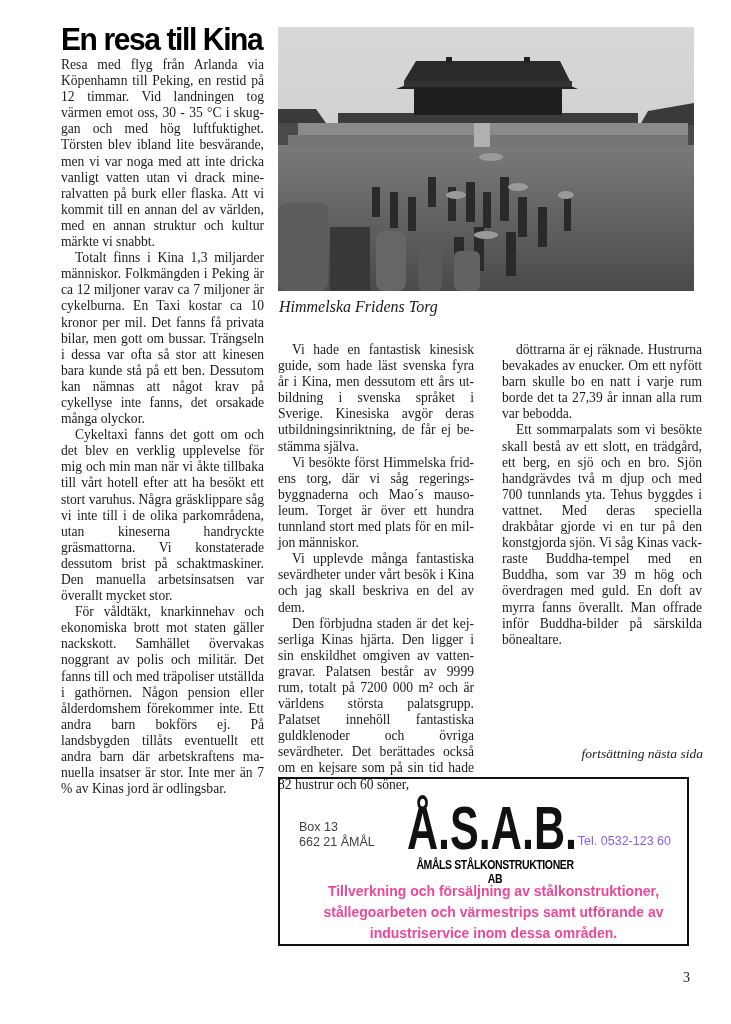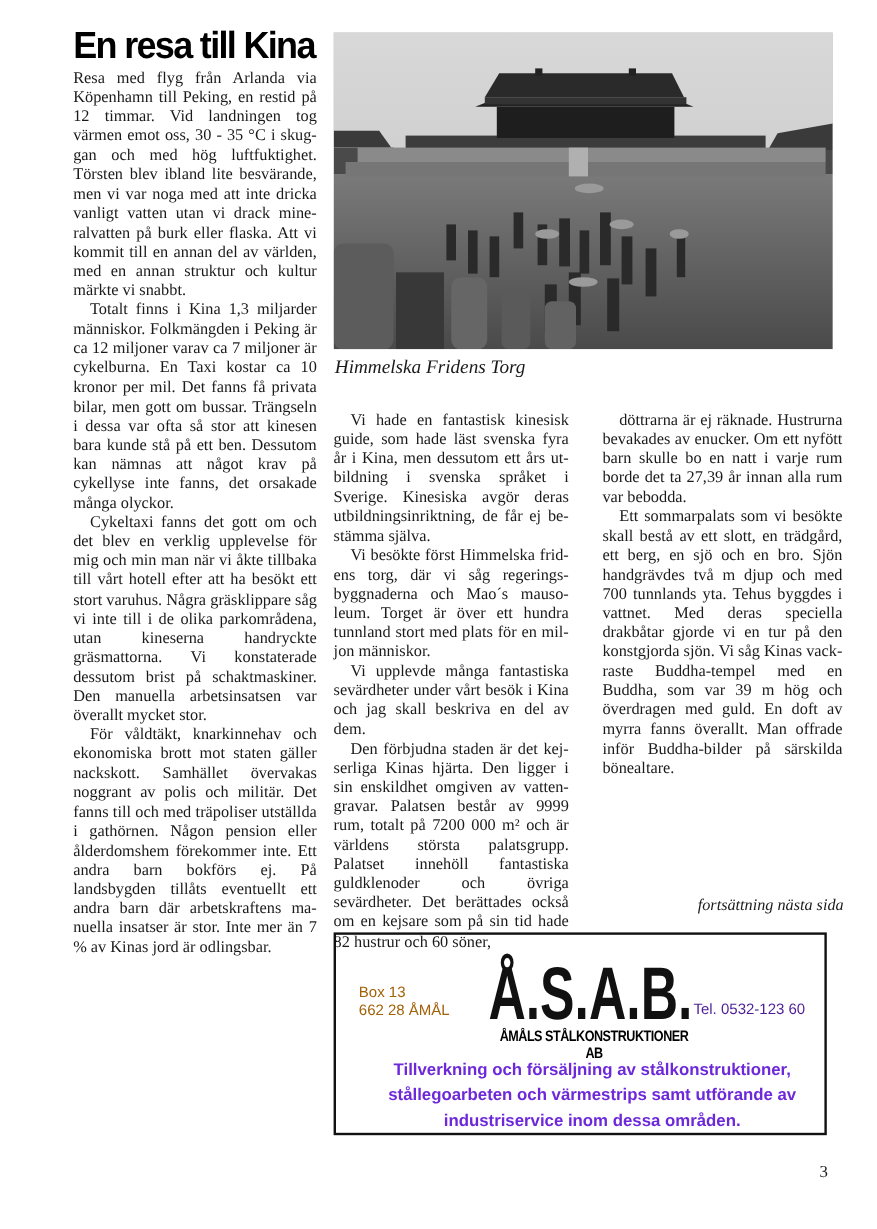--- a/index.html
+++ b/index.html
@@ -8,25 +8,25 @@
   .col { position:absolute; font-size:13.6px; line-height:16.1px; text-align:justify; hyphens:manual; }
   .col p { margin:0; text-indent:14px; }
   .col p.first { text-indent:0; }
   #col1 { left:61px; top:57px; width:203px; }
   #col2 { left:278px; top:342px; width:196px; }
   #col3 { left:491px; top:342px; width:200px;margin-left:11px; }
   .photo { position:absolute; left:278px; top:27px; width:416px; height:264px; overflow:hidden; background:#c9c9c9; }
   .caption { position:absolute; left:279px; top:298px; font-style:italic; font-size:16px; }
   .cont { position:absolute; right:28px; top:746px; font-style:italic; font-size:13.5px; }
   .ad { position:absolute; left:278px; top:777px; width:411px; height:169px; border:2px solid #111; box-sizing:border-box; font-family:"Liberation Sans", sans-serif; }
-  .ad-addr { position:absolute; left:19px; top:41px; font-size:12.5px; line-height:15px; color:#a16207; }
-  .ad-tel { position:absolute; right:16px; top:55px; font-size:12.5px; color:#4c1d95; }
+  .ad-addr { position:absolute; left:19px; top:41px; font-size:12.5px; line-height:15px; color:#404040; }
+  .ad-tel { position:absolute; right:16px; top:55px; font-size:12.5px; color:#8b5cf6; }
   .ad-logo { position:absolute; left:125px; top:8px; width:175px; height:70px; }
   .ad-logo-sub { position:absolute; left:130px; top:80px; width:170px; text-align:center; font-weight:bold; font-size:10.5px; letter-spacing:-0.4px; transform:scaleY(1.2); color:#000; }
-  .ad-body { position:absolute; left:0; right:0; top:102px; text-align:center; font-weight:bold; font-size:14px; line-height:21px; color:#6d28d9;padding-left:20px; }
+  .ad-body { position:absolute; left:0; right:0; top:102px; text-align:center; font-weight:bold; font-size:14px; line-height:21px; color:#ec4899;padding-left:20px; }
   .pagenum { position:absolute; left:683px; top:970px; font-size:14px; }
 </style>
 </head>
 <body>
 
 <h1 class="title">En resa till Kina</h1>
 
 <div class="col" id="col1">
     <p class="first">Resa med flyg från Arlanda via Köpenhamn till Peking, en restid på 12 timmar. Vid landningen tog värmen emot oss, 30 - 35 °C i skug­gan och med hög luftfuktighet. Törsten blev ibland lite besvärande, men vi var noga med att inte dricka vanligt vatten utan vi drack mine­ralvatten på burk eller flaska. Att vi kommit till en annan del av värl­den, med en annan struktur och kultur märkte vi snabbt.</p>
     <p>Totalt finns i Kina 1,3 miljarder människor. Folkmängden i Peking är ca 12 miljoner varav ca 7 miljo­ner är cykelburna. En Taxi kostar ca 10 kronor per mil. Det fanns få privata bilar, men gott om bussar. Trängseln i dessa var ofta så stor att kinesen bara kunde stå på ett ben. Dessutom kan nämnas att nå­got krav på cykellyse inte fanns, det orsakade många olyckor.</p>
@@ -109,21 +109,21 @@
 <div class="col" id="col3">
     <p>döttrarna är ej räknade. Hustrurna bevakades av enucker. Om ett nyfött barn skulle bo en natt i varje rum borde det ta 27,39 år innan alla rum var bebodda.</p>
     <p>Ett sommarpalats som vi besökte skall bestå av ett slott, en trädgård, ett berg, en sjö och en bro. Sjön handgrävdes två m djup och med 700 tunnlands yta. Tehus byggdes i vattnet. Med deras speciella drakbåtar gjorde vi en tur på den konstgjorda sjön. Vi såg Kinas vack­raste Buddha-tempel med en Buddha, som var 39 m hög och överdragen med guld. En doft av myrra fanns överallt. Man offrade inför Buddha-bilder på särskilda bönealtare.</p>
   </div>
 
 <div class="cont">fortsättning nästa sida</div>
 
 <div class="ad">
   <div class="ad-addr">
     <div>Box 13</div>
-    <div>662 28 ÅMÅL</div>
+    <div>662 21 ÅMÅL</div>
   </div>
   <svg class="ad-logo" viewBox="0 0 175 70">
     <text x="87" y="62" text-anchor="middle" font-family="Liberation Sans, sans-serif" font-weight="bold" font-size="62" fill="#111" stroke="#fff" stroke-width="2" paint-order="stroke" textLength="170" lengthAdjust="spacingAndGlyphs">Å.S.A.B.</text>
   </svg>
   <div class="ad-logo-sub">ÅMÅLS STÅLKONSTRUKTIONER AB</div>
   <div class="ad-tel">Tel. 0532-123 60</div>
   <div class="ad-body">Tillverkning och försäljning av stålkonstruktioner, stållegoarbeten och värmestrips samt utförande av industriservice inom dessa områden.</div>
 </div>
 
 <div class="pagenum">3</div>

